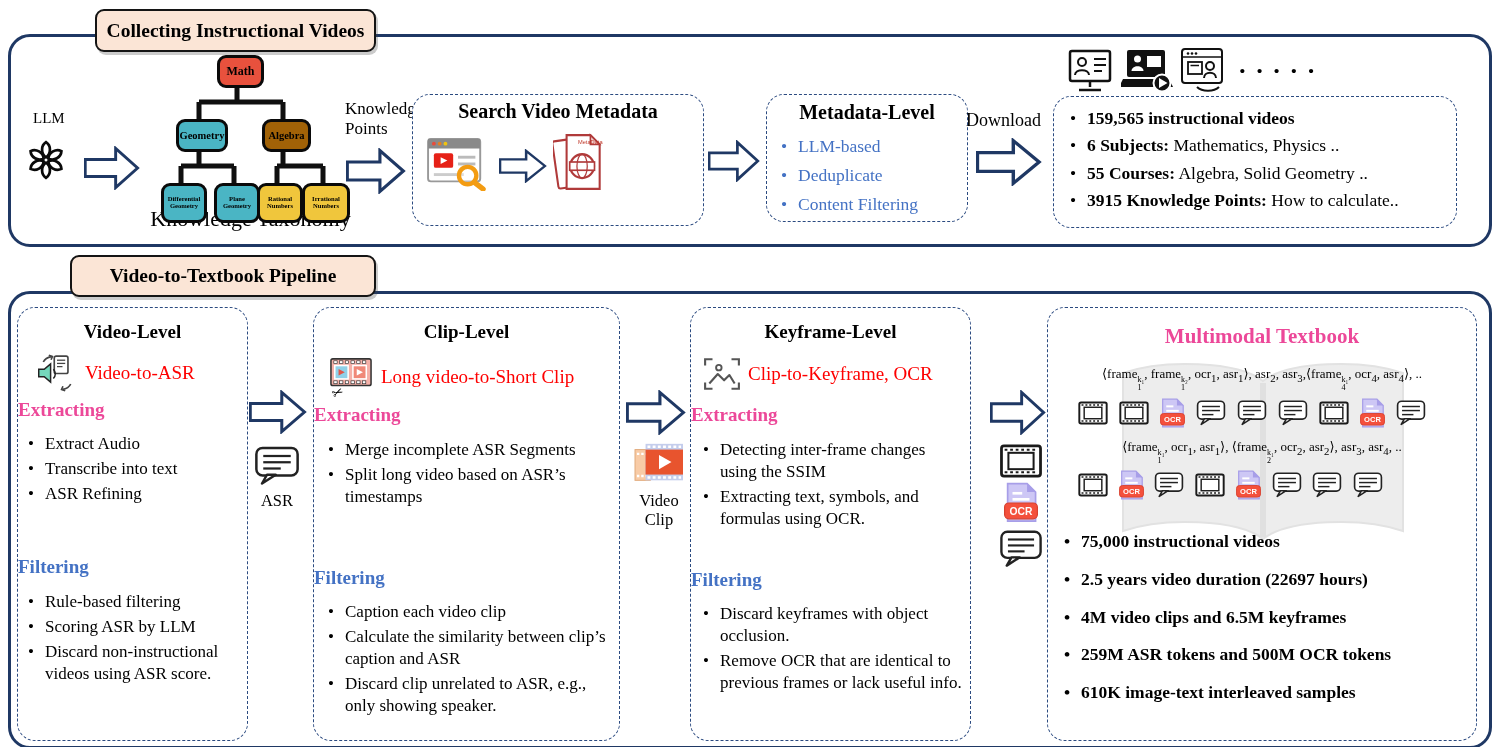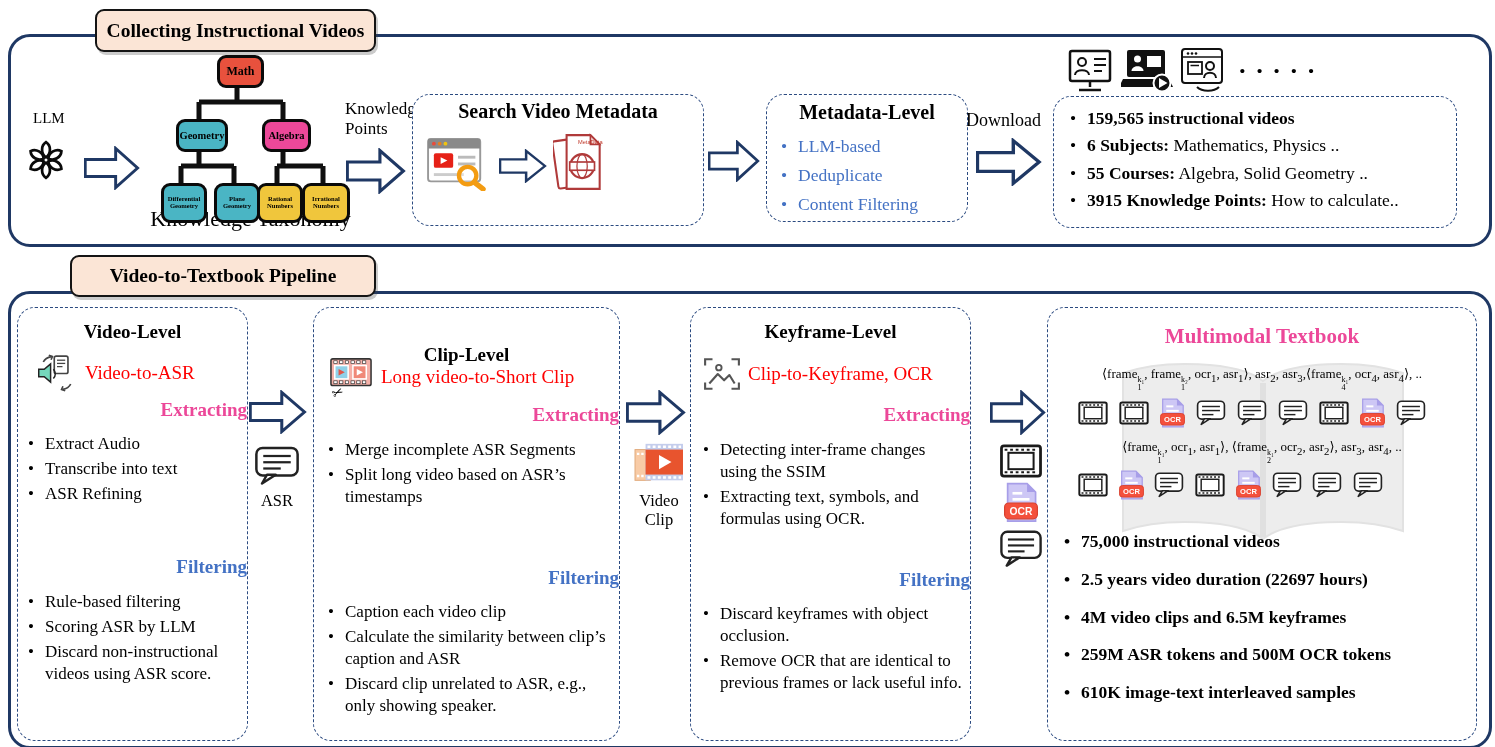--- a/index.html
+++ b/index.html
@@ -10,21 +10,21 @@
   .titlebox{background:#fbe5d6;border:2px solid #141414;border-radius:9px;display:flex;
     align-items:center;justify-content:center;font-weight:bold;font-size:19.5px;
     box-shadow:2px 3px 0 rgba(70,70,70,.28);z-index:4;}
   .dashbox{border:1.6px dashed #2b4a80;border-radius:18px;background:#fff;}
   .node{border:3px solid #0a0a0a;border-radius:9px;display:flex;align-items:center;
     justify-content:center;text-align:center;font-weight:bold;line-height:1.05;z-index:2;}
   .center{text-align:center;}
   .redtxt{color:#ec4899;}
   .bluetxt{color:#4472c4;}
   .stage-title{font-weight:bold;font-size:19px;text-align:center;width:100%;}
-  .subhead{font-weight:bold;font-size:19px;text-align:right;width:100%;}
+  .subhead{font-weight:bold;font-size:19px;text-align:left;width:100%;}
   .iconrow{display:flex;align-items:center;gap:7px;}
   .sub-red{font-size:19px;color:#fe0000;white-space:nowrap;}
   .bl-item{display:flex;align-items:flex-start;margin-bottom:3px;line-height:1.3;}
   .bl-dot{flex:0 0 17px;width:17px;}
   .bl-txt{flex:1;}
   .list-17{font-size:17px;}
   .list-blue{font-size:17.5px;color:#4472c4;}
   .list-blue .bl-item{margin-bottom:6px;}
   .list-stats{font-size:17.5px;}
   .list-stats .bl-item{margin-bottom:5px;line-height:1.28;}
@@ -78,21 +78,21 @@
     <svg viewBox="0 0 215 140" width="215" height="140">
       <g stroke="#0f0f0f" stroke-width="5" fill="none">
         <path d="M87,30 L87,54 M49,54 L133,54 M49,54 L49,73 M133,54 L133,73"></path>
         <path d="M49,96 L49,118 M31,118 L84,118 M31,118 L31,137 M84,118 L84,137"></path>
         <path d="M133,96 L133,118 M127,118 L173,118 M127,118 L127,137 M173,118 L173,137"></path>
       </g>
     </svg>
   </div>
   <div class="abs node" style="left:217px;top:55px;width:41px;height:27px;background:#e8513d;font-size:12px;">Math</div>
   <div class="abs node" style="left:176px;top:119px;width:46px;height:27px;background:#4ab5c4;font-size:10.5px;">Geometry</div>
-  <div class="abs node" style="left:262px;top:119px;width:43px;height:27px;background:#ec4899;font-size:10.5px;">Algebra</div>
+  <div class="abs node" style="left:262px;top:119px;width:43px;height:27px;background:#a16207;font-size:10.5px;">Algebra</div>
   <div class="abs node" style="left:161px;top:183px;width:40px;height:34px;background:#4ab5c4;font-size:6.6px;">Differential Geometry</div>
   <div class="abs node" style="left:214px;top:183px;width:40px;height:34px;background:#4ab5c4;font-size:6.6px;">Plane Geometry</div>
   <div class="abs node" style="left:257px;top:183px;width:40px;height:34px;background:#f0c63c;font-size:6.6px;">Rational Numbers</div>
   <div class="abs node" style="left:302px;top:183px;width:42px;height:34px;background:#f0c63c;font-size:6.6px;">Irrational Numbers</div>
   <div class="abs center" style="left:128px;top:206px;width:245px;font-size:22px;">Knowledge Taxonomy</div>
 
   <div class="abs" style="left:345px;top:99px;width:86px;font-size:17px;line-height:1.2;">Knowledge Points</div>
   <div class="abs barrow" style="left:346px;top:148px;width:60px;height:46px;">
     <svg viewBox="0 0 46 36" preserveAspectRatio="none">
         <polygon points="1,11 26,11 26,2 44,18 26,34 26,25 1,25" fill="#fff" stroke="#1f3864" stroke-width="2.4"></polygon>
@@ -292,21 +292,21 @@
   <span class="abs fit" style="left:254px;top:446px;width:46px;height:40px;"><svg viewBox="0 0 36 32">
         <rect x="1.5" y="1.5" width="33" height="22" rx="5" fill="#fff" stroke="#222" stroke-width="2"></rect>
         <path d="M10,23 L6,30 L17,23 Z" fill="#fff" stroke="#222" stroke-width="2" stroke-linejoin="round"></path>
         <line x1="7" y1="8" x2="29" y2="8" stroke="#222" stroke-width="1.8"></line>
         <line x1="7" y1="13" x2="29" y2="13" stroke="#222" stroke-width="1.8"></line>
         <line x1="7" y1="18" x2="21" y2="18" stroke="#222" stroke-width="1.8"></line>
       </svg></span>
   <div class="abs conn-label" style="left:250px;top:492px;width:54px;">ASR</div>
 
   <div class="abs dashbox" style="left:313px;top:307px;width:305px;height:432px;">
-    <div class="abs stage-title" style="top:13px;margin-top:23px;">Clip-Level</div>
+    <div class="abs stage-title" style="top:13px;">Clip-Level</div>
     <div class="abs iconrow" style="left:14px;top:48px;">
       <span class="fit" style="width:46px;height:42px;display:inline-block;">
         <svg viewBox="0 0 48 44">
           <rect x="3" y="3" width="42" height="28" rx="2" fill="#f5b0a8" stroke="#333" stroke-width="1.6"></rect>
           <g fill="#fff" stroke="#333" stroke-width="0.7">
             <rect x="6" y="5" width="3.5" height="3"></rect>
               <rect x="12" y="5" width="3.5" height="3"></rect>
               <rect x="18" y="5" width="3.5" height="3"></rect>
             <rect x="24" y="5" width="3.5" height="3"></rect>
               <rect x="30" y="5" width="3.5" height="3"></rect>

